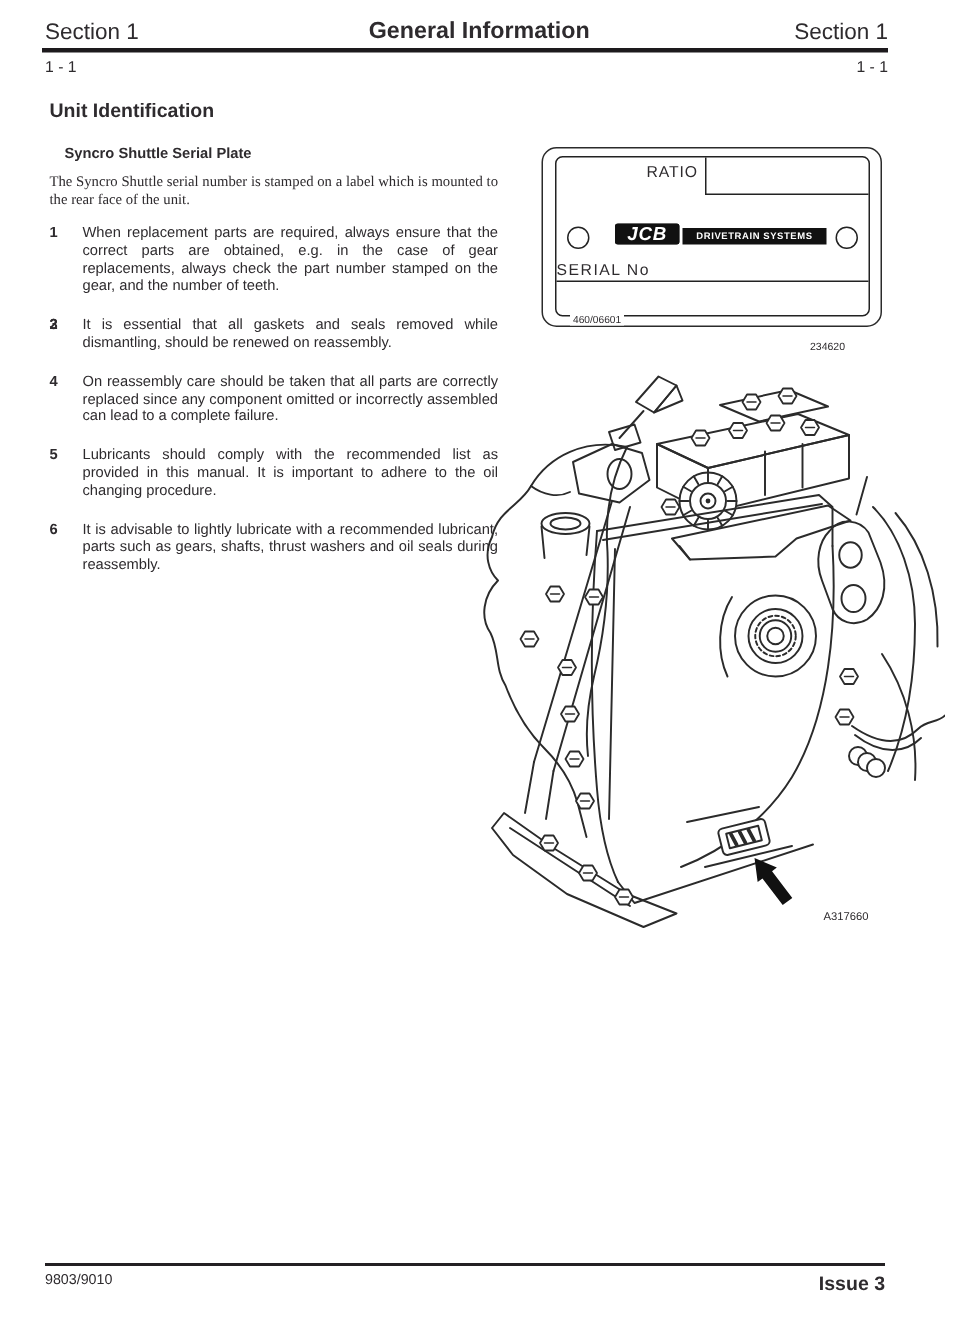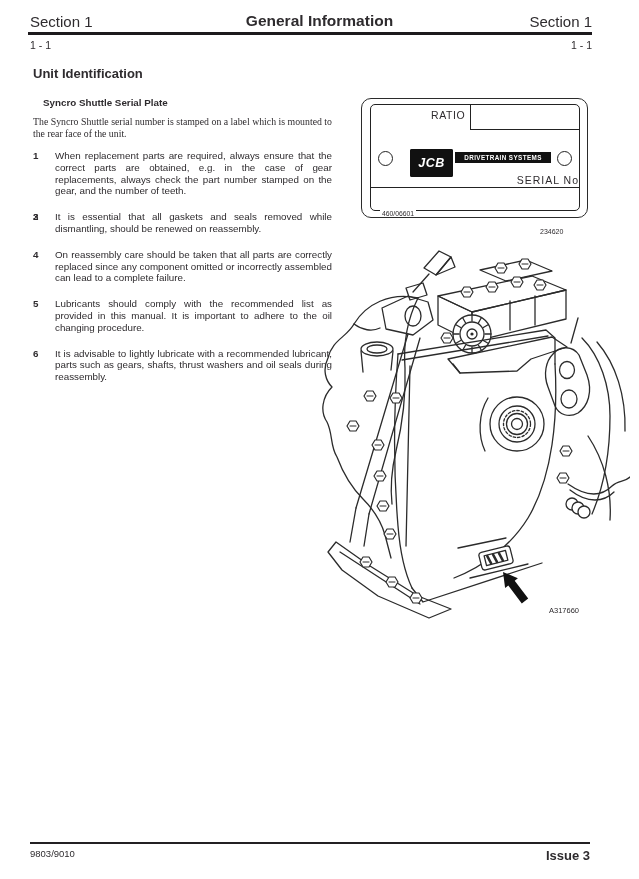--- a/index.html
+++ b/index.html
@@ -27,26 +27,26 @@
 
   
   .plate       { left:337px; top:98px; width:227px; height:120px;margin-left:24px; }
   .plate-outer { position:absolute; inset:0; border:1.2px solid #2b2b2b; border-radius:10px; }
   .plate-inner { position:absolute; left:9px; right:8px; top:6px; bottom:7px; border:1.6px solid #222; border-radius:5px; }
   .ratio-box   { position:absolute; left:99px; top:0; right:0; height:24px;
                  border-left:1.2px solid #222; border-bottom:1.2px solid #222; }
   .ratio-label { position:absolute; left:60px; top:4px; font-size:10.5px; letter-spacing:0.6px; }
   .rivet       { position:absolute; top:46px; width:13px; height:13px; border:1.4px solid #222; border-radius:50%; }
   .rivet.l     { left:7px; }  .rivet.r { right:7px; }
-  .jcb-box     { position:absolute; left:39px; top:44px; width:43px; height:28px; background:#111; color:#fff;
+  .jcb-box     { position:absolute; left:39px; top:44px; width:43px; height:14px; background:#111; color:#fff;
                  display:flex; align-items:center; justify-content:center; font-weight:bold; font-style:italic;
                  font-size:12.5px; letter-spacing:0.5px; border-radius:2px; box-shadow: inset 0 0 0 1px #111, inset 0 0 0 2px #fff0; }
   .dts-box     { position:absolute; left:84px; top:47px; width:96px; height:11px; background:#111; color:#fff;
                  display:flex; align-items:center; justify-content:center; font-weight:bold; font-size:6.3px; letter-spacing:0.4px; }
-  .serial-label{ position:absolute; left:0; right:0; top:69px; text-align:right; font-size:10.5px; letter-spacing:1px; }
+  .serial-label{ position:absolute; left:0; right:0; top:69px; text-align:left; font-size:10.5px; letter-spacing:1px; }
   .plate-div   { position:absolute; left:0; right:0; top:82px; border-top:1.2px solid #222; }
   .plate-pn    { position:absolute; left:19px; top:112px; font-size:6.8px; background:#fff; padding:0 2px; }
   .fig-number  { left:540px; top:228px; font-size:7px; }
 
   
   .figure-svg  { left:320px; top:246px; }
   .fig-caption { left:549px; top:606px; font-size:7.5px; }
 
   
   .ftr-rule  { left:30px; right:49px; top:842px; height:1.6px; background:#232023; }

